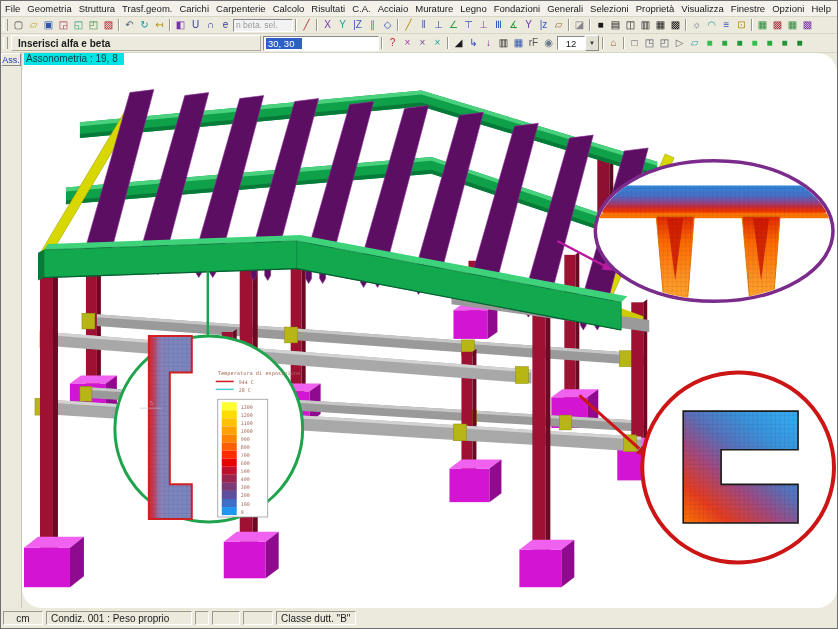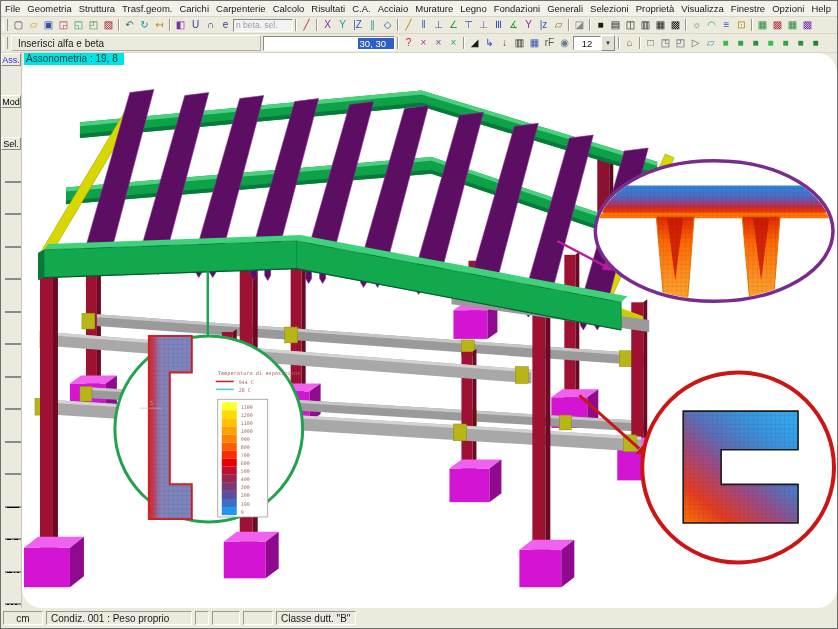--- a/index.html
+++ b/index.html
@@ -16,33 +16,33 @@
   .tbar1{height:16px;flex:0 0 16px;}
   .tbar2{height:18px;flex:0 0 18px;}
   .grip{width:3px;height:12px;border-left:1px solid #fff;border-right:1px solid #9a978c;margin:0 3px 0 2px;}
   .sep{width:0;height:12px;border-left:1px solid #9a978c;border-right:1px solid #fff;margin:0 2px;}
   .rpt{display:contents;}
   .tbtn{width:15px;height:14px;display:inline-flex;align-items:center;justify-content:center;
     font-size:10px;line-height:1;cursor:default;}
   .sel-input{width:54px;height:11px;border:1px solid;border-color:#8a8a8a #fff #fff #8a8a8a;
     background:#f2f2f2;color:#9a9a9a;font-size:8.5px;padding:0 2px;display:flex;align-items:center;overflow:hidden;}
   .insert-label{flex:0 0 242px;height:14px;display:flex;align-items:center;padding-left:6px;
-    font-size:10px;border:1px solid;border-color:#fff #b0ada0 #b0ada0 #fff;background:#ece9dd;}
+    font-size:10px;border:1px solid;border-color:#fff #b0ada0 #b0ada0 #fff;background:#ece9dd;font-weight:bold;}
   .angle-input{width:112px;height:13px;background:#fff;border:1px solid;border-color:#8a8a8a #fff #fff #8a8a8a;
-    margin-left:2px;display:flex;align-items:center;padding-left:18px;font-size:9.5px;justify-content:flex-end;}
+    margin-left:2px;display:flex;align-items:center;padding-left:2px;font-size:9.5px;}
   .angle-input .selected{background:#2e5fc4;color:#fff;padding:0 8px 0 2px;}
   .zoombox{display:flex;align-items:center;margin:0 1px;}
   .zoomval{width:26px;height:12px;background:#fff;border:1px solid;border-color:#8a8a8a #fff #fff #8a8a8a;
     font-size:9.5px;display:flex;align-items:center;justify-content:center;}
   .zarrow{width:12px;height:14px;background:#e2dfd3;border:1px solid;border-color:#fff #8a8a8a #8a8a8a #fff;
     font-size:6px;display:flex;align-items:center;justify-content:center;color:#333;}
   
   .main{flex:1 1 auto;display:flex;min-height:0;}
   .sidebar{flex:0 0 20px;background:#ece9dd;border-right:1px solid #c9c6ba;display:flex;
-    flex-direction:column;align-items:flex-end;overflow:hidden;gap:29px;}
+    align-items:flex-start;overflow:hidden;gap:29px;}
   .stab{width:20px;height:13px;font-size:9px;display:flex;align-items:center;justify-content:center;
     background:#ece9dd;border:1px solid;border-color:#fff #8a8a8a #8a8a8a #fff;box-sizing:border-box;cursor:default;}
   .stab.active{color:#2233cc;}
   .pitem{width:16px;height:10px;margin-top:1.5px;border:1px solid #8a8a8a;box-sizing:border-box;
     font-size:6.5px;display:flex;align-items:center;justify-content:center;background:#fff;cursor:default;}
   .ln{position:relative;background:#fff;}
   .ln::after{content:"";position:absolute;left:1px;right:1px;top:45%;height:1px;background:#000;}
   .ln.dsh::after{background:repeating-linear-gradient(90deg,#000 0 4px,transparent 4px 7px);}
   .ln.dd::after{background:repeating-linear-gradient(90deg,#000 0 5px,transparent 5px 7px,#000 7px 8px,transparent 8px 10px);}
   .ln.dot::after{background:repeating-linear-gradient(90deg,#000 0 2px,transparent 2px 4px);}

